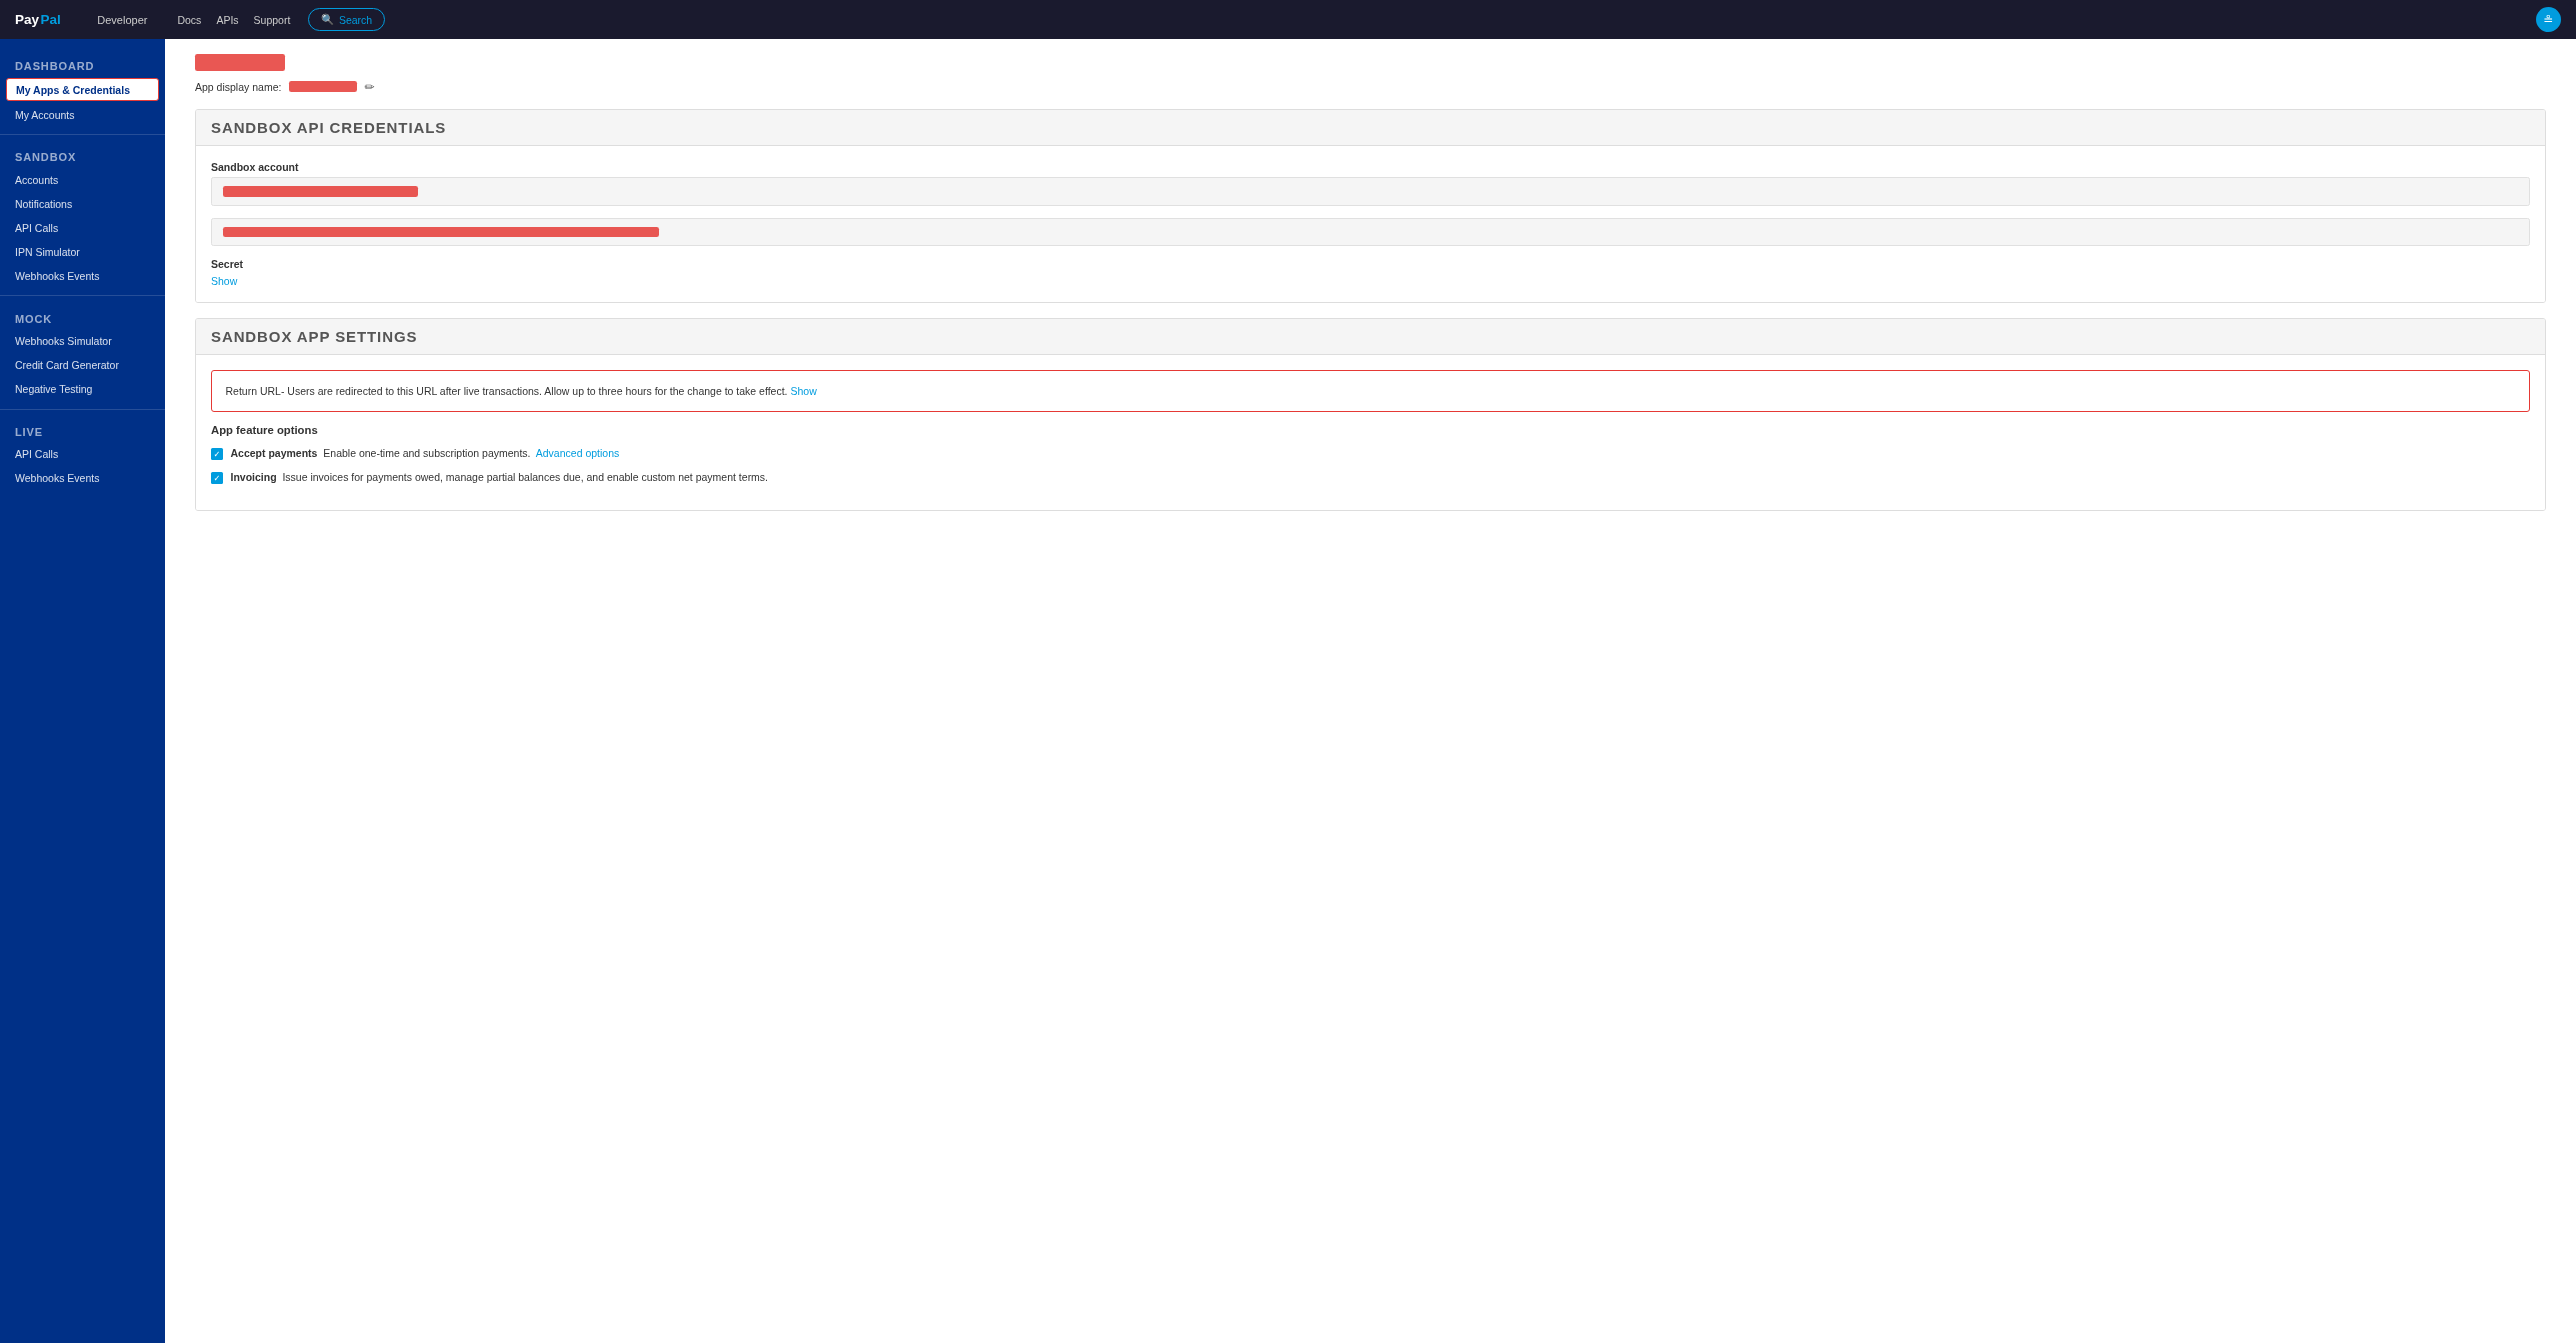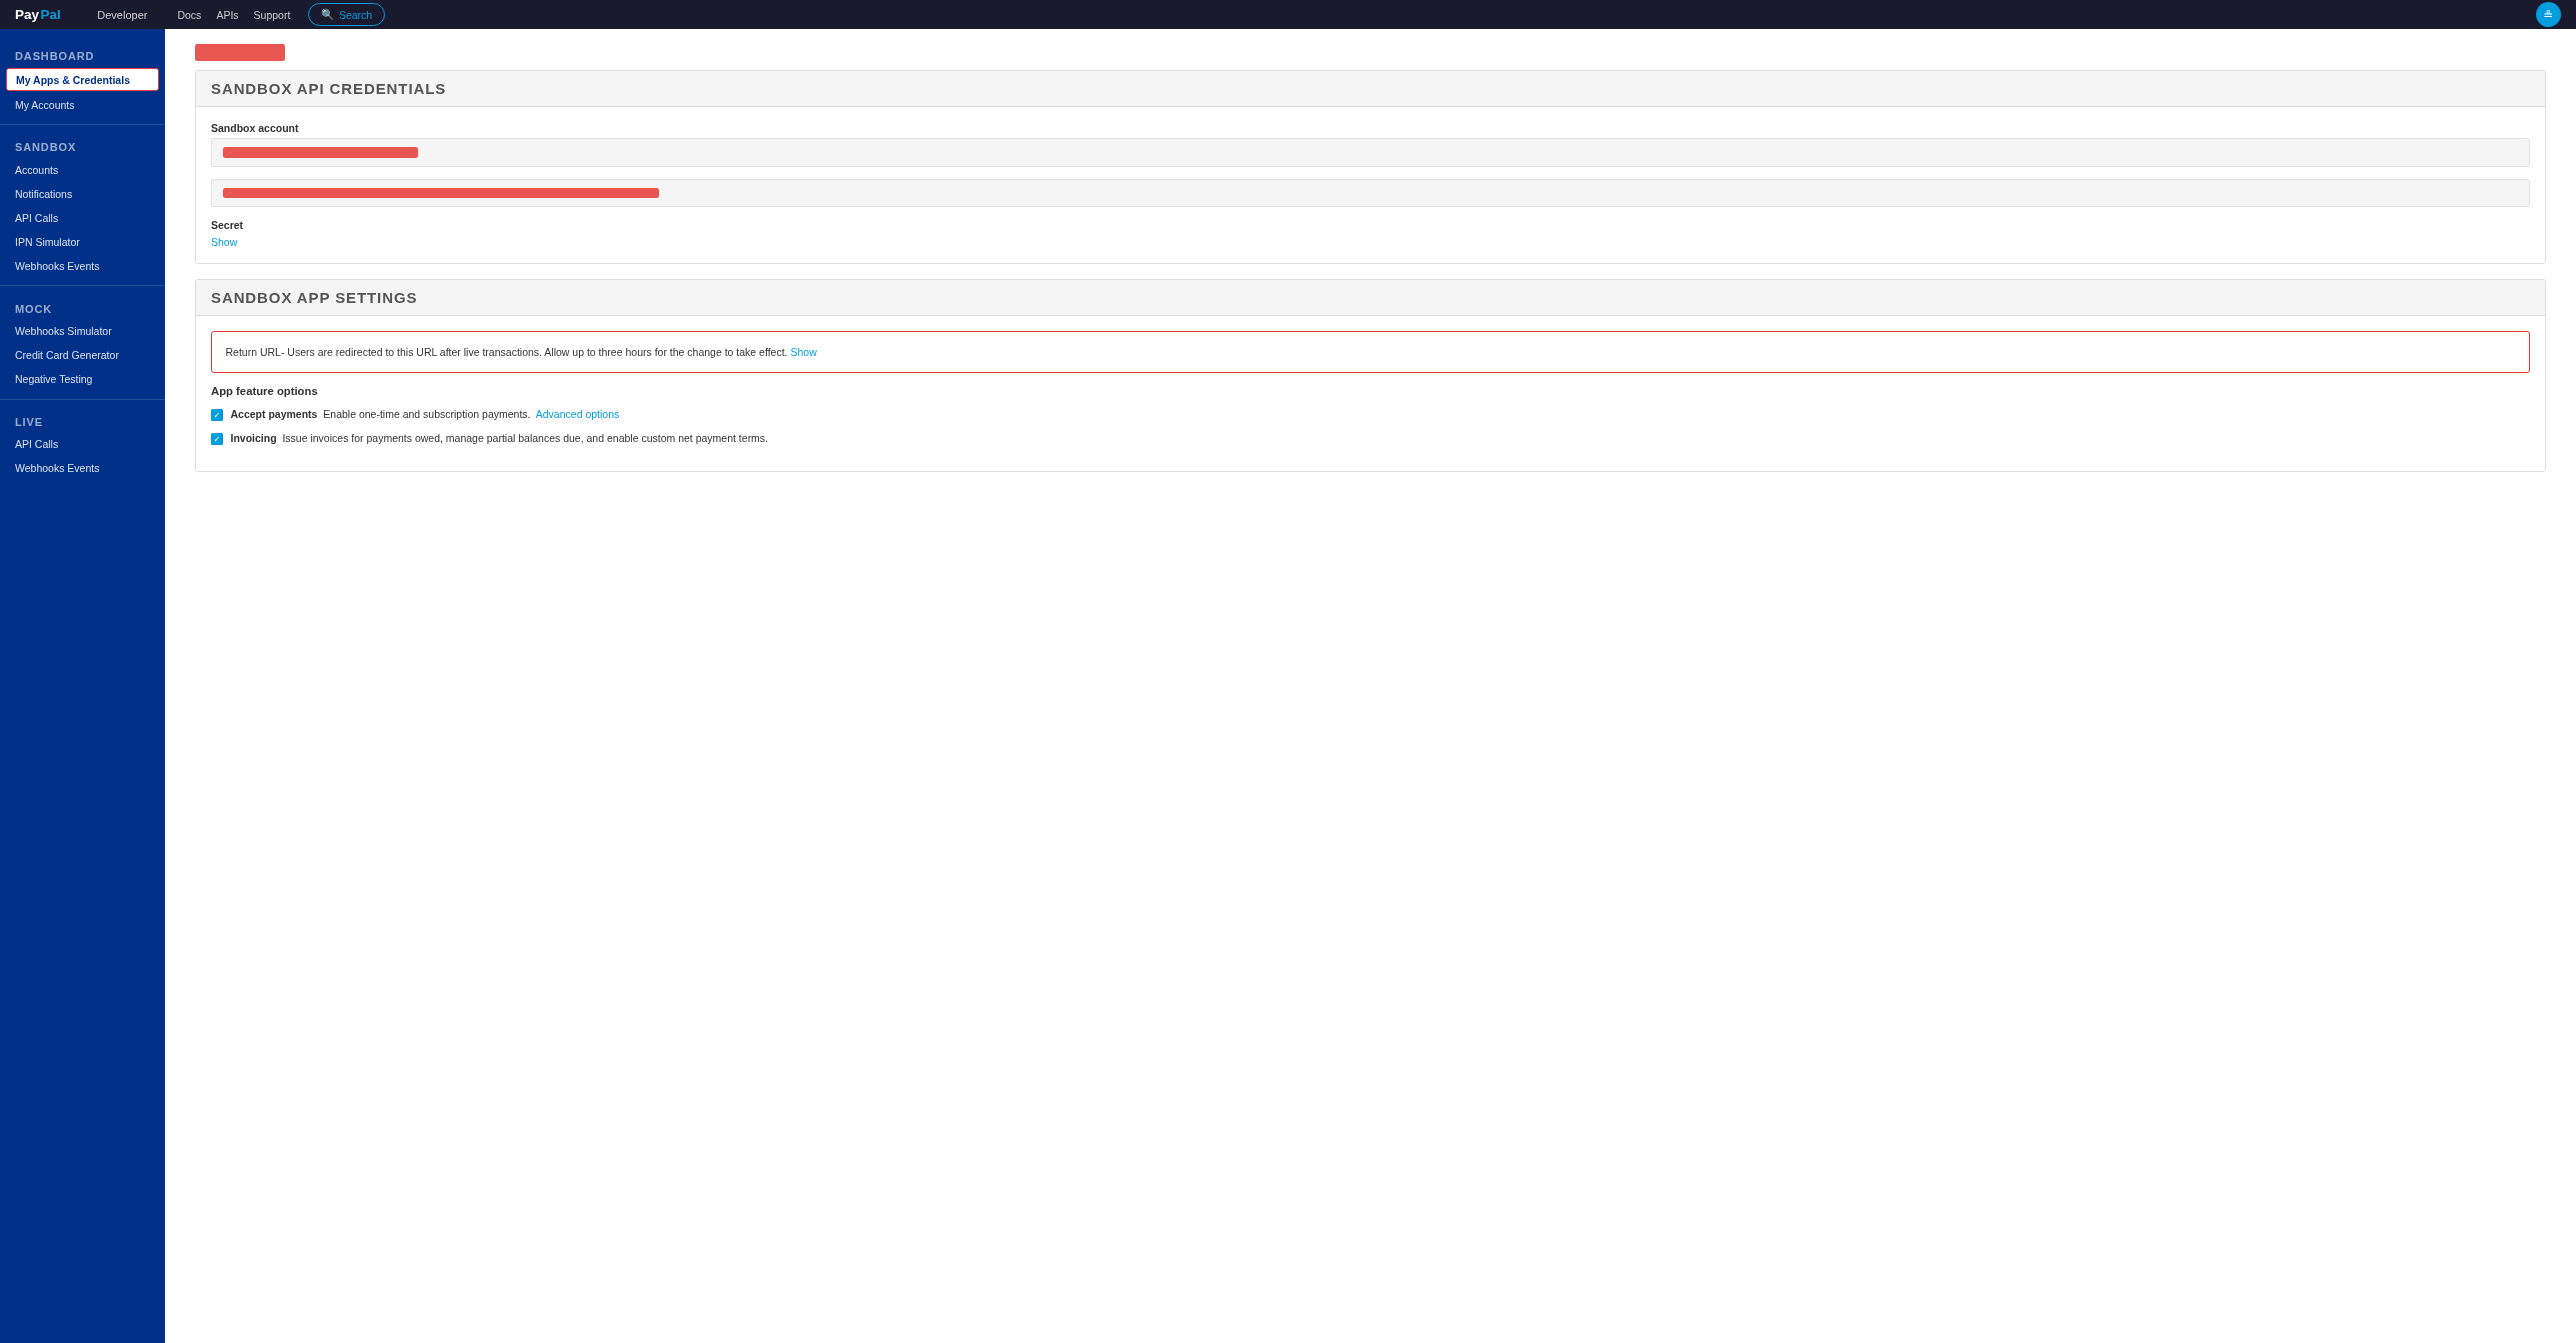--- a/index.html
+++ b/index.html
@@ -4,21 +4,21 @@
   <style>
     * { box-sizing: border-box; margin: 0; padding: 0; }
     body { font-family: -apple-system, BlinkMacSystemFont, 'Segoe UI', Helvetica, Arial, sans-serif; font-size: 10.5px; background: #fff; display: flex; flex-direction: column; height: 100vh; overflow: hidden; }
 
     
     .top-nav {
       background: #1a1a2e;
       display: flex;
       align-items: center;
       padding: 0 15px;
-      height: 29px;
+      height: 39px;
       flex-shrink: 0;
       gap: 18px;
     }
     .logo-area {
       display: flex;
       align-items: center;
       gap: 4.5px;
     }
     .logo-paypal {
       display: flex;
@@ -319,20 +319,25 @@
     <a class="sidebar-item">API Calls</a>
     <a class="sidebar-item">Webhooks Events</a>
   </aside>
 
   <main class="content">
 
     <div class="app-title-area">
       <span class="redacted redacted-title" style="width:90px;"></span>
     </div>
 
+    <div class="app-display-name-row">
+      <span>App display name:</span>
+      <span class="redacted" style="width:68px;"></span>
+      <span class="edit-icon">✏</span>
+    </div>
 
     <div class="section-card">
       <div class="section-header">SANDBOX API CREDENTIALS</div>
       <div class="section-body">
 
         <div class="cred-label">Sandbox account</div>
         <div class="cred-value-box">
           <span class="redacted" style="width:195px;"></span>
         </div>
 

